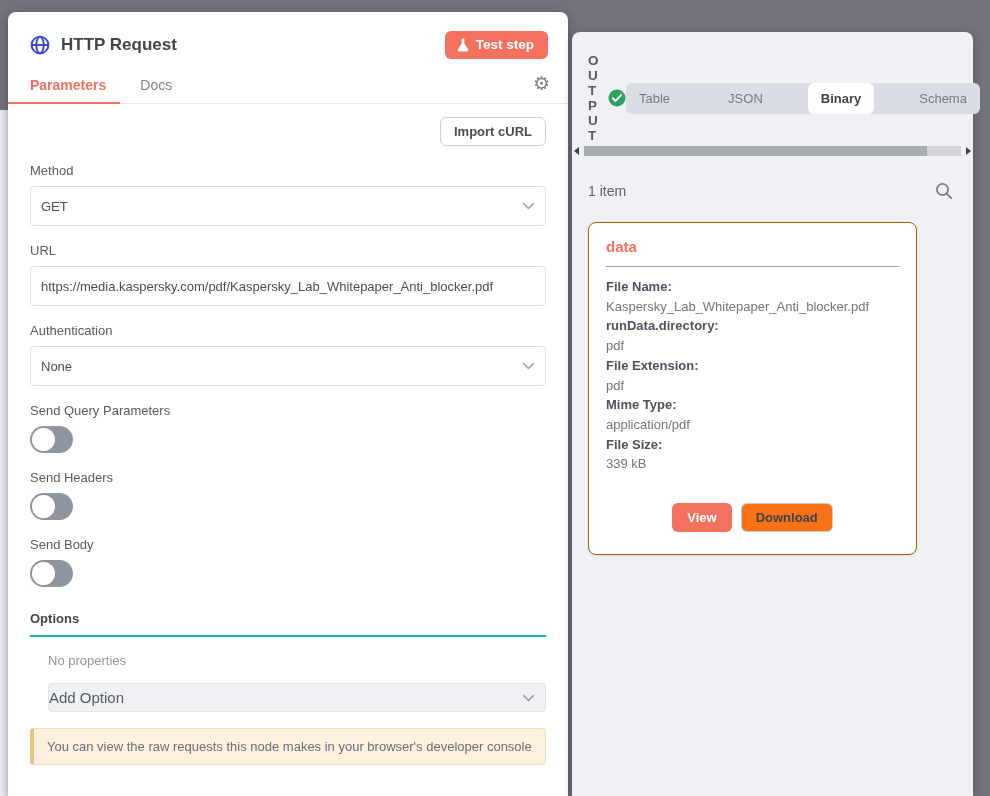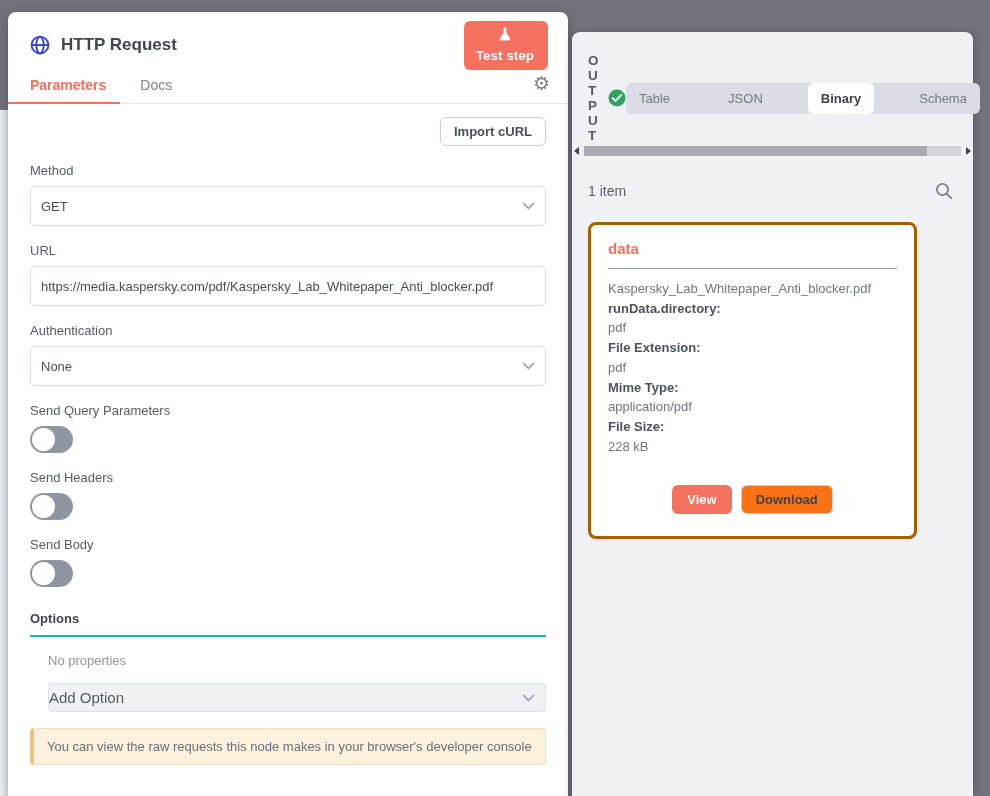--- a/index.html
+++ b/index.html
@@ -18,21 +18,21 @@
   .main-card { position:absolute; left:8px; top:12px; width:560px; height:784px;
     background:#ffffff; border-radius:8px 8px 0 0;
     box-shadow:0 2px 10px rgba(30,30,40,.35); }
   .card-header { padding:16px 20px 0 22px; }
   .title-row { display:flex; align-items:center; height:34px; }
   .globe { width:20px; height:20px; flex:0 0 auto; }
   .node-title { margin-left:11px; font-size:17px; font-weight:700; color:#41454e; }
   .test-step-btn { margin-left:auto; display:inline-flex; align-items:center; gap:7px;
     background:#f4705f; color:#fff; border:none; border-radius:6px;
     padding:6px 14px 7px 12px; font-size:13.5px; font-weight:600; cursor:pointer;
-    font-family:inherit;flex-direction:column; }
+    font-family:inherit; }
   .tabs-row { position:relative; margin-top:13px; height:29px;
     display:flex; align-items:flex-start; gap:34px; border-bottom:1px solid #e4e6eb;
     margin-left:-22px; margin-right:-20px; padding-left:22px; padding-right:20px; }
   .tab { font-size:14px; cursor:pointer; padding-top:2px; }
   .tab.active { color:#f4705f; font-weight:600; }
   .tab.inactive { color:#7d828f; }
   .tab-underline { position:absolute; left:0; bottom:-1px; width:112px; height:2px;
     background:#f4705f; }
   .gear { position:absolute; right:18px; top:-1px; font-size:19px; color:#7b8089;
     font-family:"DejaVu Sans", sans-serif; cursor:pointer; line-height:1; }
@@ -90,21 +90,21 @@
   .track { flex:1; height:10px; background:#d2d4da; margin:0 5px; position:relative; }
   .thumb { position:absolute; left:0; top:0; height:10px; width:91%; background:#a9acb3;
     cursor:grab; }
 
   .items-row { display:flex; align-items:center; justify-content:space-between;
     padding:25px 20px 0 16px; }
   .items-count { font-size:14px; color:#5b606b; }
   .search-btn { cursor:pointer; display:flex; }
 
   .binary-card { margin:22px 0 0 16px; width:329px; background:#fff;
-    border:3px solid #a16207; border-radius:8px; padding:15px 17px 22px 17px;
+    border:1px solid #a16207; border-radius:8px; padding:15px 17px 22px 17px;
     box-shadow:0 1px 3px rgba(50,50,70,.08); }
   .data-key { font-size:15px; font-weight:700; color:#f4705f; }
   .data-hr { border:none; border-top:1px solid #9aa0aa; margin:11px 0 10px 0; }
   .meta-line { font-size:13px; line-height:19.7px; }
   .meta-label { font-weight:700; color:#4b535f; }
   .meta-value { color:#70757e; overflow-wrap:anywhere; }
   .btn-row { margin-top:29px; display:flex; justify-content:center; gap:9px; }
   .view-btn { background:#f4705f; color:#fff; border:none; border-radius:6px;
     padding:6px 15px; font-size:13px; font-weight:600; cursor:pointer; font-family:inherit; }
   .download-btn { background:#f97316; color:#3f434c; border:1px solid #c6cad2; border-radius:6px;
@@ -224,28 +224,29 @@
         <circle cx="7.5" cy="7.5" r="5.6" fill="none" stroke="#7b808b" stroke-width="1.8"></circle>
         <line x1="11.8" y1="11.8" x2="16.2" y2="16.2" stroke="#7b808b" stroke-width="1.9" stroke-linecap="round"></line>
       </svg>
     </div>
   </div>
 
   <div class="binary-card">
     <div class="data-key">data</div>
     <hr class="data-hr">
 
+    <div class="meta-line meta-label">File Name:</div>
     <div class="meta-line meta-value">Kaspersky_Lab_Whitepaper_Anti_blocker.pdf</div>
     <div class="meta-line meta-label">runData.directory:</div>
     <div class="meta-line meta-value">pdf</div>
     <div class="meta-line meta-label">File Extension:</div>
     <div class="meta-line meta-value">pdf</div>
     <div class="meta-line meta-label">Mime Type:</div>
     <div class="meta-line meta-value">application/pdf</div>
     <div class="meta-line meta-label">File Size:</div>
-    <div class="meta-line meta-value">228 kB</div>
+    <div class="meta-line meta-value">339 kB</div>
 
     <div class="btn-row">
       <button class="view-btn">View</button>
       <button class="download-btn">Download</button>
     </div>
   </div>
 </div>
 
 </body></html>

